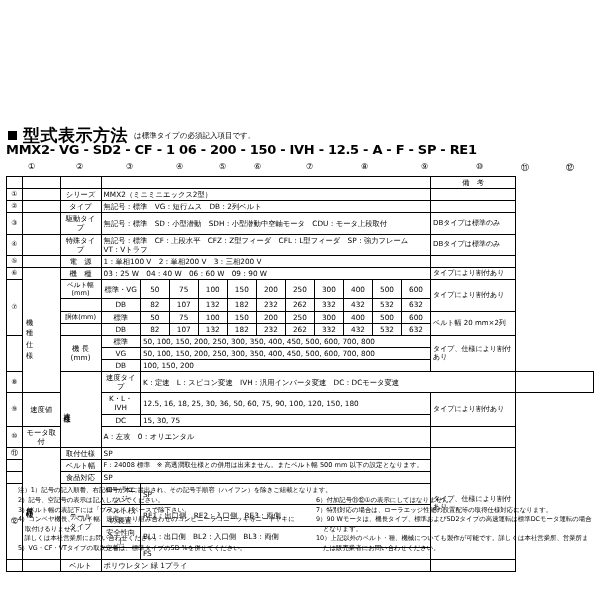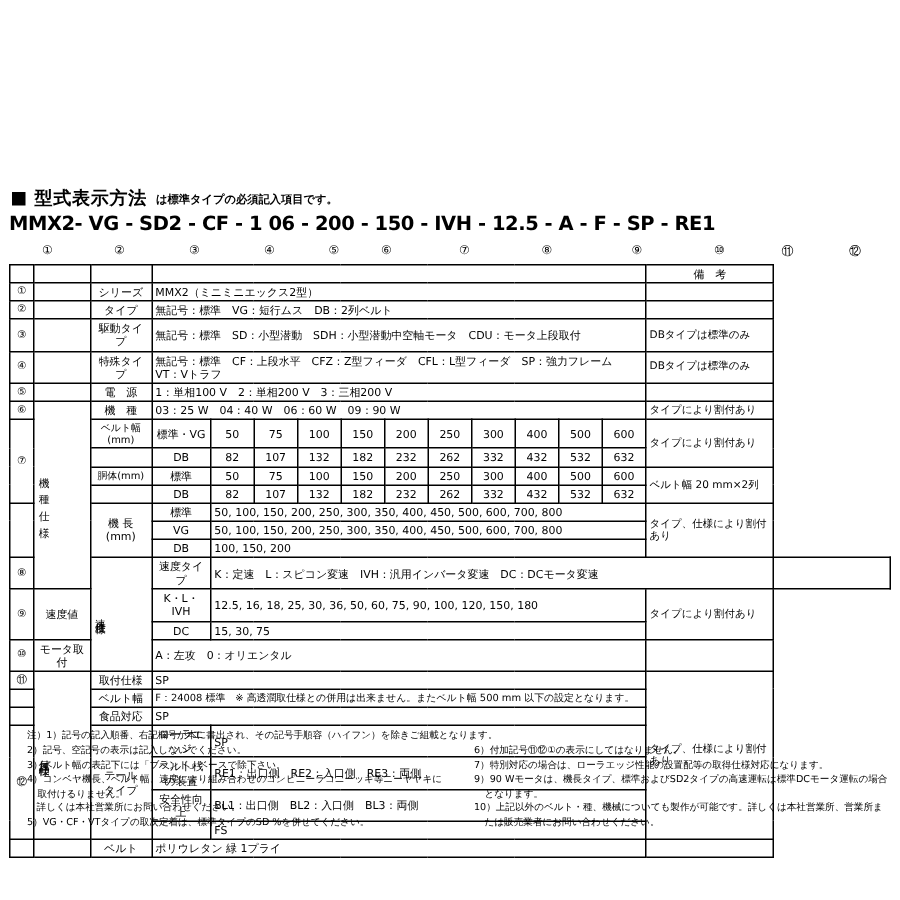--- a/index.html
+++ b/index.html
@@ -2,22 +2,22 @@
 <html><head>
 <meta charset="utf-8">
 <style>
   html,body{margin:0;padding:0;background:#ffffff;}
   body{width:600px;height:600px;font-family:"DejaVu Sans","Liberation Sans",sans-serif;color:#000;}
   .page{position:relative;width:600px;height:600px;}
 
   
   .hdr{position:absolute;left:8px;top:124px;display:flex;align-items:center;gap:6px;}
   .hdr .sq{width:9px;height:9px;background:#000;}
-  .hdr .title{font-size:12px;font-weight:bold;letter-spacing:0.5px;}
-  .hdr .note{font-size:7.5px;font-weight:bold;}
+  .hdr .title{font-size:17px;font-weight:bold;letter-spacing:0.5px;}
+  .hdr .note{font-size:7.5px;}
 
   
   .code{position:absolute;left:6px;top:142px;width:588px;font-size:13px;font-weight:bold;
         display:flex;align-items:flex-start;white-space:nowrap;letter-spacing:-0.3px;}
   .code span{display:inline-block;}
 
   
   .circs{position:absolute;left:6px;top:162px;width:588px;height:12px;}
   .circs span{position:absolute;font-size:8px;}
 

